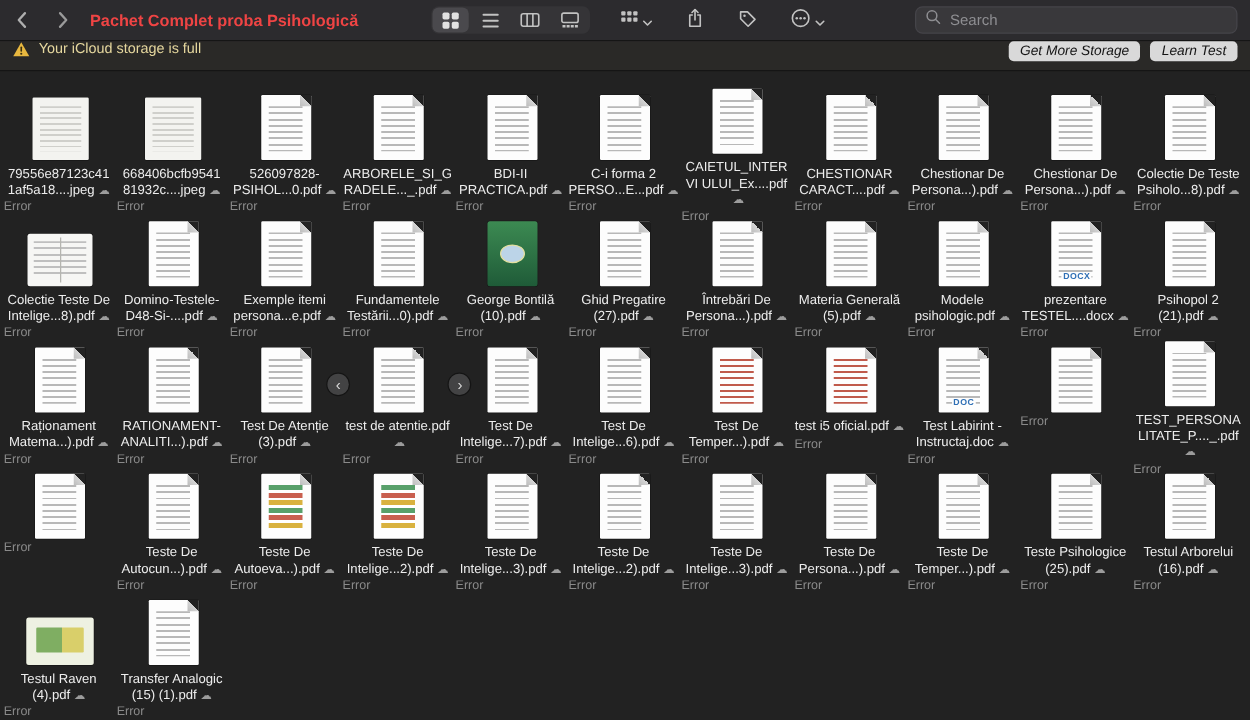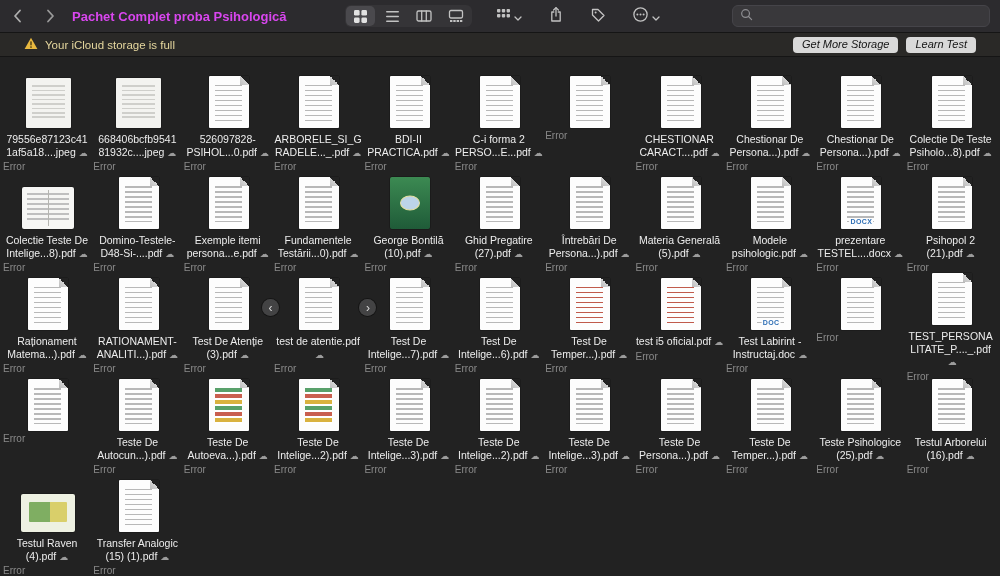--- a/index.html
+++ b/index.html
@@ -11,40 +11,40 @@
   }
   button { font-family:inherit; border:none; background:none; padding:0; cursor:default; }
 
   
   .toolbar {
     height:32px; background:#2c2b2e; border-bottom:1px solid #151515;
     display:flex; align-items:center; padding:0 10px;
   }
   .nav-btns { display:flex; align-items:center; gap:16px; margin-right:14px; }
   .nav-arrow { display:flex; align-items:center; }
-  .tb-title { font-size:13px; font-weight:bold; color:#d946ef; white-space:nowrap; }
+  .tb-title { font-size:13px; font-weight:bold; color:#ef4444; white-space:nowrap; }
   .tb-mid { flex:1; display:flex; align-items:center; justify-content:center; gap:22px; }
   .view-group { display:flex; gap:3px; background:#353437; border-radius:6px; padding:1px; }
   .vbtn { width:29px; height:20px; display:flex; align-items:center; justify-content:center; border-radius:5px; }
   .vbtn.selected { background:#4a494d; }
   .tb-btn { height:22px; display:flex; align-items:center; justify-content:center; gap:3px; padding:0 2px; }
   .search {
     display:flex; align-items:center; gap:5px; width:242px; height:20px;
     background:#39383b; border:1px solid #454449; border-radius:6px; padding:0 7px; margin-left:12px;
   }
   .search input {
     flex:1; background:transparent; border:none; outline:none;
     color:#cfcfcf; font-size:12px; font-family:"Liberation Sans", sans-serif;
   }
   .search input::placeholder { color:#8e8e92; }
 
   
   .banner {
     height:23px; background:#2a2927; border-bottom:1px solid #151515;
-    display:flex; align-items:center; gap:7px; padding:0 24px;
+    display:flex; align-items:flex-start; gap:7px; padding:0 10px;
   }
   .banner-text { font-size:11.5px; color:#e5d79e; }
   .banner-actions { margin-left:auto; display:flex; gap:8px; }
   .banner-btn {
     background:#d9d9d9; color:#141414; font-size:11px; line-height:15px;
     border-radius:4px; padding:0 9px; height:16px;font-style:italic;
   }
 
   
   .file-grid {
@@ -207,20 +207,21 @@
     </button>
   </div>
 
   <div class="search">
     <span>
       <svg width="13" height="13" viewBox="0 0 14 14">
         <circle class="icon-stroke" style="stroke:#8e8e92" cx="6" cy="6" r="4.2"></circle>
         <line class="icon-stroke" style="stroke:#8e8e92" x1="9.2" y1="9.2" x2="12.5" y2="12.5"></line>
       </svg>
     </span>
+    <input type="text" placeholder="Search" style="">
   </div>
 </div>
 
 <div class="banner">
   <span class="warn-icon">
     <svg width="14" height="13" viewBox="0 0 14 13">
       <path d="M7 0.8 L13.4 12 H0.6 Z" fill="#e8b83f"></path>
       <rect x="6.35" y="4.2" width="1.3" height="4.2" rx="0.6" fill="#3a2f10"></rect>
       <circle cx="7" cy="10" r="0.85" fill="#3a2f10"></circle>
     </svg>
@@ -286,20 +287,21 @@
       </div>
       <div class="fname">C-i forma 2 PERSO...E...pdf<span class="cloud">☁</span></div>
       <div class="ferr">Error</div>
     </div>
     <div class="file-item">
       <div class="thumb-wrap">
         <div class="thumb t-page">
           <div class="lines"></div>
         </div>
       </div>
+      <div class="fname">CAIETUL_INTERVI ULUI_Ex....pdf<span class="cloud">☁</span></div>
       <div class="ferr">Error</div>
     </div>
     <div class="file-item">
       <div class="thumb-wrap">
         <div class="thumb t-page">
           <div class="lines"></div>
         </div>
       </div>
       <div class="fname">CHESTIONAR CARACT....pdf<span class="cloud">☁</span></div>
       <div class="ferr">Error</div>

